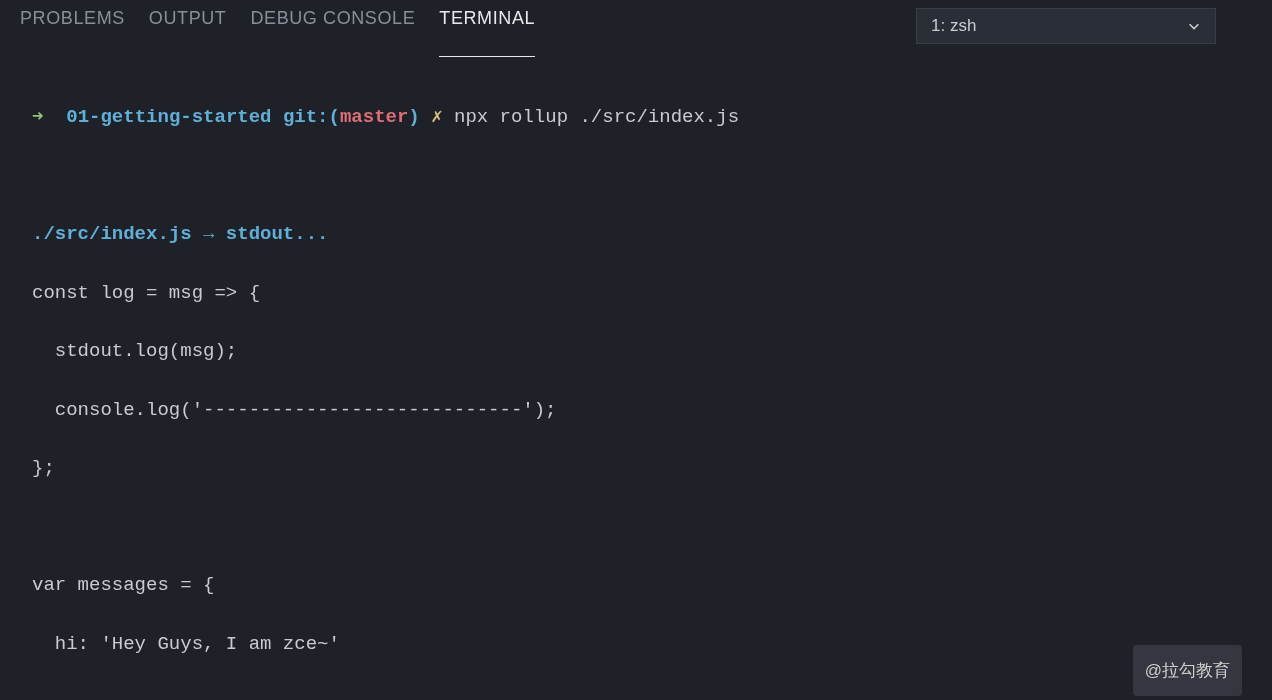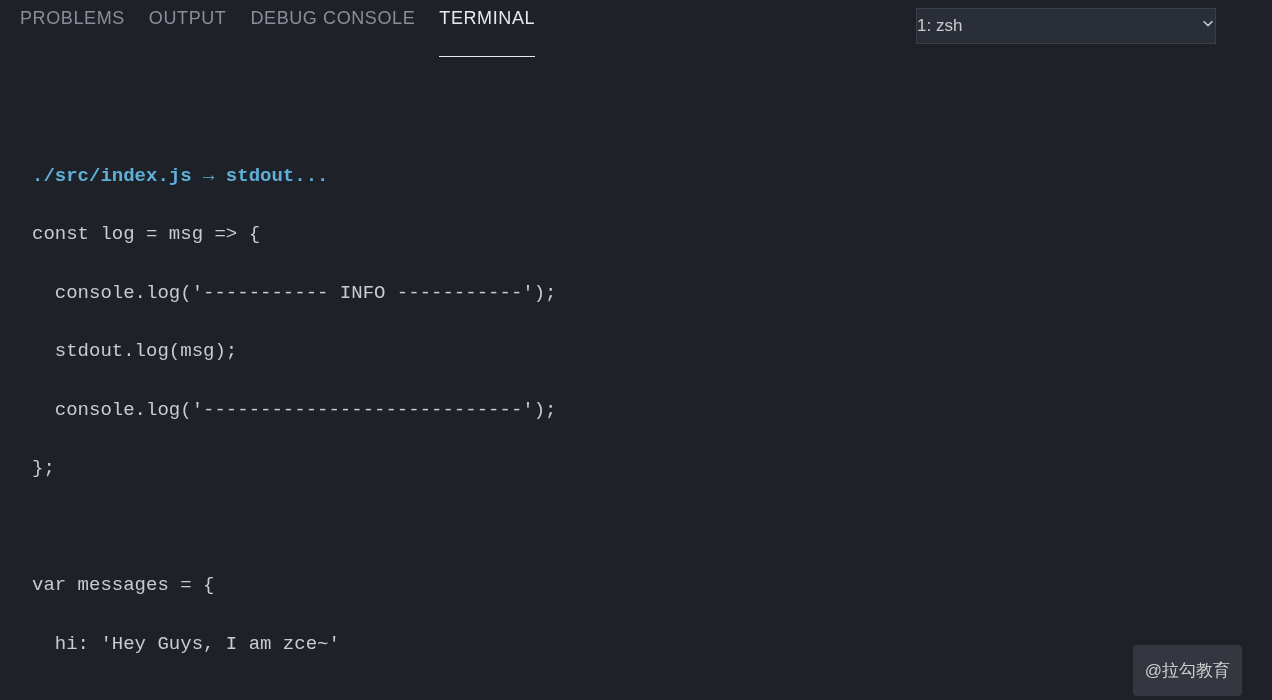--- a/index.html
+++ b/index.html
@@ -29,24 +29,25 @@
       padding: 14px 0 12px 0;
       cursor: default;
     }
     .tab.active {
       color: #e7e9ed;
       border-bottom: 1.5px solid #e7e9ed;
       padding-bottom: 27px;
     }
     .dropdown {
       display: flex;
+      align-items: center;
       background: #2a2e37;
       border: 1px solid #3a3e47;
       color: #c9cbd1;
-      padding: 7px 0;
+      padding: 7px 14px;
       min-width: 300px;
       font-family: -apple-system, "Segoe UI", Helvetica, Arial, sans-serif;
       font-size: 17px;
       margin-right: 36px;
     }
     .dropdown-value { flex: 1; }
     .chev { width: 14px; height: 14px; }
     .terminal {
       padding: 22px 32px 0 32px;
       line-height: 1.54;
@@ -83,24 +84,24 @@
   </div>
   <div class="dropdown">
     <span class="dropdown-value">1: zsh</span>
     <svg class="chev" viewBox="0 0 16 16" fill="none" stroke="#c9cbd1" stroke-width="1.8">
         <path d="M3 6l5 5 5-5"></path>
       </svg>
   </div>
 </div>
 
 <div class="terminal">
+<div><span class="g b">➜</span><span class="w">  </span><span class="c b">01-getting-started</span><span> </span><span class="c b">git:(</span><span class="r b">master</span><span class="c b">)</span><span> </span><span class="y b">✗</span><span> </span><span class="w">npx rollup ./src/index.js</span></div>
 <div>&nbsp;</div>
 <div><span class="c b">./src/index.js</span><span class="c b"> → </span><span class="c b">stdout...</span></div>
 <div class="w">const log = msg =&gt; {</div>
-<div class="w">  console.log('----------- INFO -----------');</div>
 <div class="w">  stdout.log(msg);</div>
 <div class="w">  console.log('----------------------------');</div>
 <div class="w">};</div>
 <div>&nbsp;</div>
 <div class="w">var messages = {</div>
 <div class="w">  hi: 'Hey Guys, I am zce~'</div>
 
 
 
 

